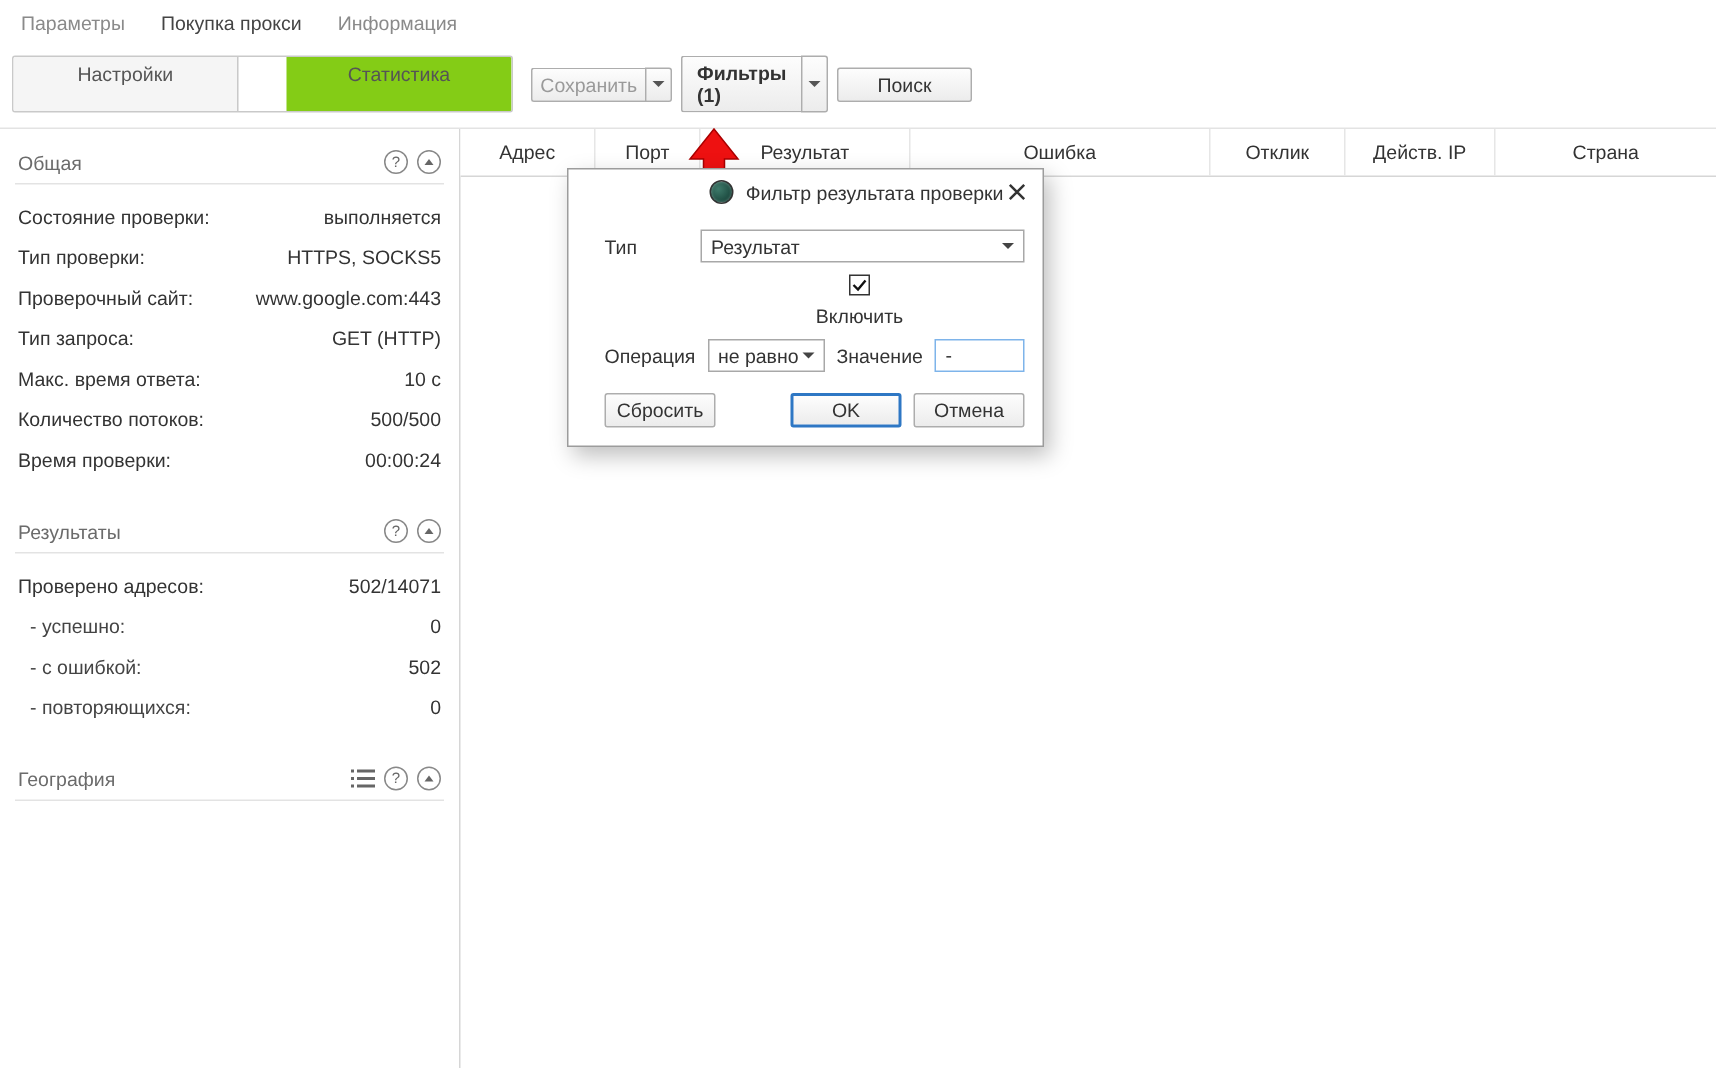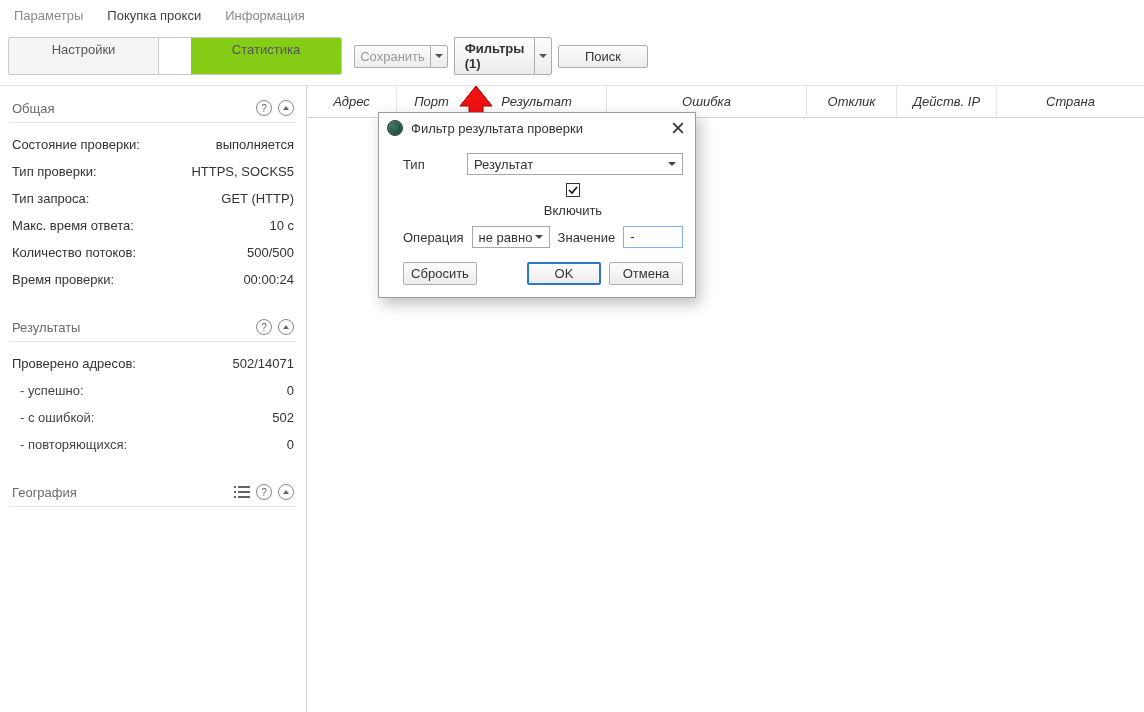--- a/index.html
+++ b/index.html
@@ -43,29 +43,29 @@
 
   .kv { display: flex; justify-content: space-between; padding: 6px 2px; color: #333; }
   .kv .k { color: #333; }
   .kv .v { color: #333; }
   .kv.indent .k { padding-left: 8px; color: #444; }
 
   .secspacer { height: 20px; }
 
   
   .thead { display: flex; border-bottom: 1px solid #d6d6d6; background: #fff; }
-  .th { padding: 8px 6px; border-right: 1px solid #e6e6e6; color: #333; text-align: center; font-style: italic; }
+  .th { padding: 8px 6px; border-right: 1px solid #e6e6e6; color: #333; text-align: center; }
   .th:last-child { border-right: none; }
 
   
   .redptr { position: absolute; left: 456px; top: 84px; width: 40px; height: 46px; pointer-events: none; }
 
   
   .dialog { position: absolute; left: 378px; top: 112px; width: 318px; background: #fff; border: 1px solid #9c9c9c; box-shadow: 4px 6px 14px rgba(0,0,0,.25); }
-  .dialog .titlebar { display: flex; align-items: center; justify-content: space-between; padding: 6px 8px; }
+  .dialog .titlebar { display: flex; align-items: center; justify-content: flex-end; padding: 6px 8px; }
   .dialog .titlebar .left { display: flex; align-items: center; gap: 8px; }
   .appicon { width: 16px; height: 16px; border-radius: 50%; background: radial-gradient(circle at 35% 35%, #3e7a6a, #0d352d); border: 1px solid #333; box-shadow: inset 0 0 2px rgba(255,255,255,.4); }
   .closex { width: 18px; height: 18px; display: flex; align-items: center; justify-content: center; color: #333; }
   .closex svg { width: 12px; height: 12px; }
 
   .dialog .body { padding: 10px 12px 12px 24px; }
   .row { display: flex; align-items: center; gap: 8px; margin-bottom: 8px; }
   .row.label-start label { width: 56px; }
   .selectlike { flex: 1; display: flex; align-items: center; justify-content: space-between; border: 1px solid #a8a8a8; background: #fff; padding: 2px 6px; height: 22px; }
   .selectlike.small { flex: 0 0 78px; }
@@ -125,20 +125,24 @@
       </span>
     </div>
 
     <div class="kv">
         <span class="k">Состояние проверки:</span>
         <span class="v">выполняется</span>
       </div>
     <div class="kv">
         <span class="k">Тип проверки:</span>
         <span class="v">HTTPS, SOCKS5</span>
+      </div>
+    <div class="kv">
+        <span class="k">Проверочный сайт:</span>
+        <span class="v">www.google.com:443</span>
       </div>
     <div class="kv">
         <span class="k">Тип запроса:</span>
         <span class="v">GET (HTTP)</span>
       </div>
     <div class="kv">
         <span class="k">Макс. время ответа:</span>
         <span class="v">10 с</span>
       </div>
     <div class="kv">

